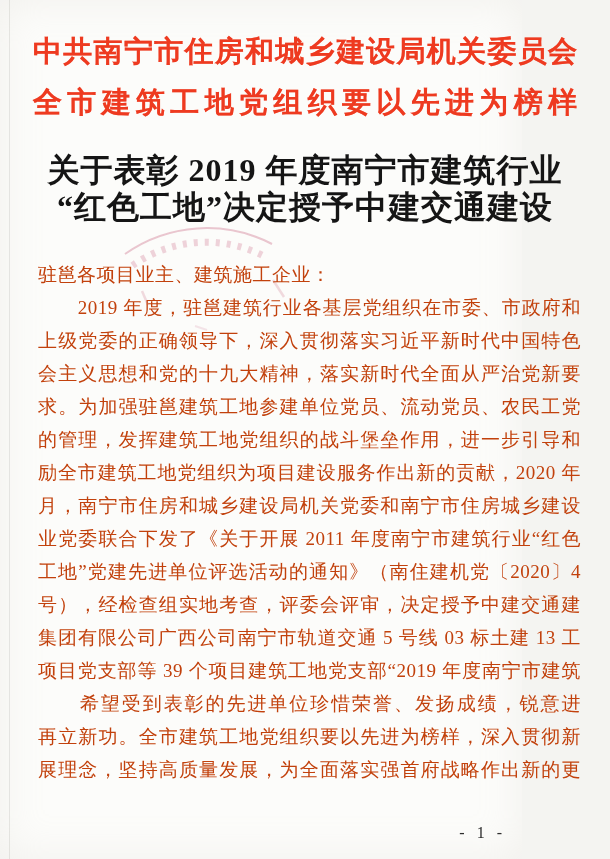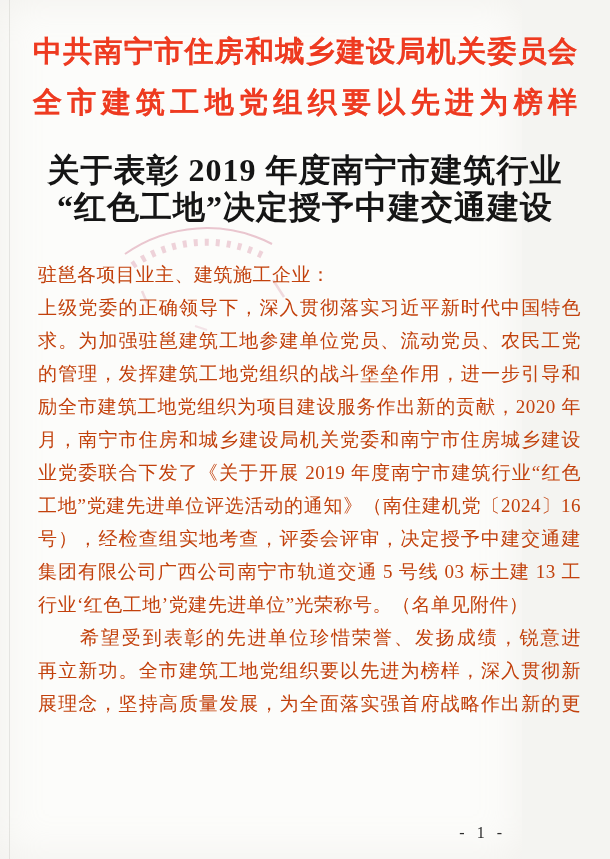--- a/index.html
+++ b/index.html
@@ -114,30 +114,32 @@
       <path d="M 77.5 57.5 A 128 128 0 0 1 209.8 48.5" fill="none" stroke-width="7" opacity="0.38" stroke-dasharray="4 7" stroke="#d88fa3"></path>
 
       <path d="M 87 83 L 93 97" fill="none" stroke-width="2.5" opacity="0.32" stroke="#d88fa3"></path>
       <path d="M 218 72 L 229 89" fill="none" stroke-width="2.5" opacity="0.32" stroke="#d88fa3"></path>
       <path d="M 140 118 L 152 122" fill="none" stroke-width="2" opacity="0.22" stroke="#d88fa3"></path>
     </svg>
   </div>
 
   <main class="doc-body" id="doc-body">
       <div class="body-line">驻邕各项目业主、建筑施工企业：</div>
+      <div class="body-line fill">　　2019 年度，驻邕建筑行业各基层党组织在市委、市政府和</div>
       <div class="body-line fill">上级党委的正确领导下，深入贯彻落实习近平新时代中国特色社</div>
+      <div class="body-line fill">会主义思想和党的十九大精神，落实新时代全面从严治党新要</div>
       <div class="body-line fill">求。为加强驻邕建筑工地参建单位党员、流动党员、农民工党员</div>
       <div class="body-line fill">的管理，发挥建筑工地党组织的战斗堡垒作用，进一步引导和激</div>
       <div class="body-line fill">励全市建筑工地党组织为项目建设服务作出新的贡献，2020 年 6</div>
       <div class="body-line fill">月，南宁市住房和城乡建设局机关党委和南宁市住房城乡建设行</div>
-      <div class="body-line fill">业党委联合下发了《关于开展 2019 年度南宁市建筑行业“红色</div>
-      <div class="body-line fill">工地”党建先进单位评选活动的通知》（南住建机党〔2024〕16</div>
+      <div class="body-line fill">业党委联合下发了《关于开展 2011 年度南宁市建筑行业“红色</div>
+      <div class="body-line fill">工地”党建先进单位评选活动的通知》（南住建机党〔2020〕4</div>
       <div class="body-line fill">号），经检查组实地考查，评委会评审，决定授予中建交通建设</div>
       <div class="body-line fill">集团有限公司广西公司南宁市轨道交通 5 号线 03 标土建 13 工区</div>
-      <div class="body-line">行业‘红色工地’党建先进单位”光荣称号。（名单见附件）</div>
+      <div class="body-line fill">项目党支部等 39 个项目建筑工地党支部“2019 年度南宁市建筑</div>
       <div class="body-line fill">　　希望受到表彰的先进单位珍惜荣誉、发扬成绩，锐意进取、</div>
       <div class="body-line fill">再立新功。全市建筑工地党组织要以先进为榜样，深入贯彻新发</div>
       <div class="body-line fill">展理念，坚持高质量发展，为全面落实强首府战略作出新的更大</div>
     </main>
 
   <footer class="page-number">- 1 -</footer>
 
 </div>
 
 </body></html>

